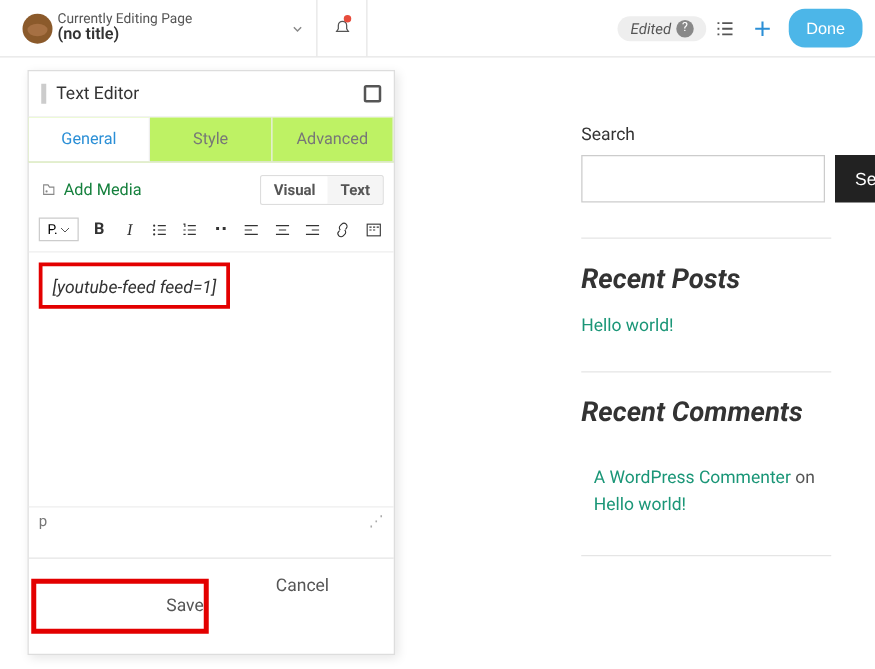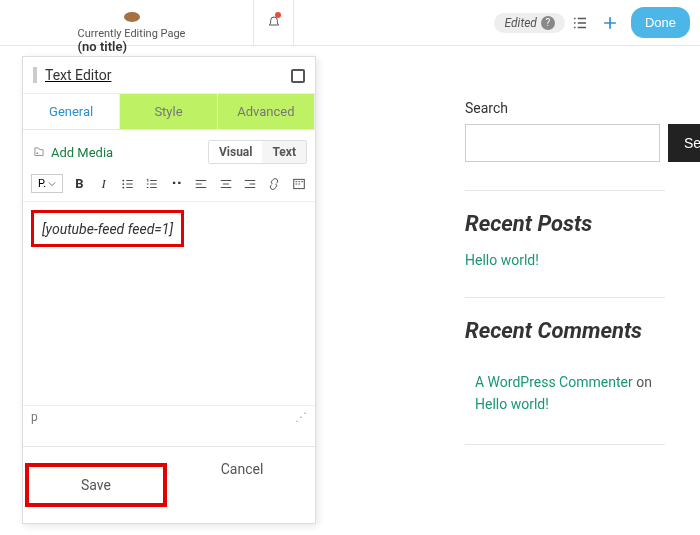--- a/index.html
+++ b/index.html
@@ -1,35 +1,35 @@
 <!DOCTYPE html>
 <html><head>
 <meta charset="utf-8">
 <style>
 * { box-sizing: border-box; margin: 0; padding: 0; }
 body { font-family: -apple-system, BlinkMacSystemFont, "Segoe UI", Roboto, sans-serif; background: #fff; width: 700px; height: 535px; overflow: hidden; position: relative; }
 
 .topbar { height: 46px; border-bottom: 1px solid #e5e5e5; display: flex; align-items: center; padding: 0 10px; }
-.page-select { display: flex; align-items: center; gap: 24px; padding: 4px 8px; border-right: 1px solid #e5e5e5; height: 100%; width: 244px; flex-direction: column; }
+.page-select { display: flex; align-items: center; gap: 4px; padding: 4px 8px; border-right: 1px solid #e5e5e5; height: 100%; width: 244px; }
 .beaver { width: 24px; height: 24px; background: #8b5a2b; border-radius: 50%; position: relative; }
 .beaver::after { content: ''; position: absolute; width: 16px; height: 10px; background: #a67043; border-radius: 50%; top: 8px; left: 4px; }
 .page-info { flex: 1; line-height: 1.1; }
 .page-label { font-size: 11px; color: #555; }
 .page-title { font-size: 13px; font-weight: 600; color: #333; }
 .chev-down { color: #888; }
 .bell-wrap { width: 40px; display: flex; justify-content: center; position: relative; border-right: 1px solid #e5e5e5; height: 100%; align-items: center; }
 .red-dot { position: absolute; top: 12px; right: 12px; width: 6px; height: 6px; background: #e74c3c; border-radius: 50%; }
 .topbar-spacer { flex: 1; }
 .edited-pill { background: #eee; border-radius: 12px; padding: 3px 10px; font-size: 12px; color: #555; font-style: italic; display: flex; align-items: center; gap: 4px; }
 .help-icn { width: 14px; height: 14px; background: #888; color: #fff; border-radius: 50%; font-size: 10px; display: flex; align-items: center; justify-content: center; font-style: normal; }
 .top-icn { width: 30px; display: flex; justify-content: center; color: #555; }
 .done-btn { background: #4cb6e8; color: #fff; border: none; padding: 8px 14px; border-radius: 13px; font-size: 13px; margin-left: 6px; cursor: pointer; }
 
 .editor-panel { position: absolute; top: 56px; left: 22px; width: 294px; background: #fff; border: 1px solid #ddd; box-shadow: 2px 2px 8px rgba(0,0,0,.1); }
-.panel-head { display: flex; align-items: flex-end; padding: 10px 10px; border-bottom: 1px solid #eee; text-decoration: underline; }
+.panel-head { display: flex; align-items: center; padding: 10px 10px; border-bottom: 1px solid #eee; }
 .panel-handle { width: 4px; height: 16px; background: #ccc; margin-right: 8px; }
 .panel-title { flex: 1; font-size: 14px; color: #333; }
 .panel-max { width: 14px; height: 14px; border: 2px solid #555; border-radius: 2px; }
 
 .tabs { display: flex; border-bottom: 1px solid #e5e5e5; background: #bef264; }
 .tab { flex: 1; text-align: center; padding: 10px 0; font-size: 13px; color: #777; cursor: pointer; border-right: 1px solid #eee; }
 .tab.active { color: #2b8fd6; background: #fff; }
 
 .tb-row1 { display: flex; align-items: center; padding: 10px 8px 6px; }
 .add-media { color: #15803d; font-size: 13px; display: flex; align-items: center; gap: 4px; cursor: pointer; }
@@ -47,21 +47,21 @@
 .editor-area { padding: 8px; font-style: italic; }
 .shortcode-box { border: 3px solid #e30000; padding: 6px 8px; display: inline-block; }
 .shortcode-text { font-size: 14px; color: #333; }
 .editor-space { height: 150px; }
 
 .status-bar { border-top: 1px solid #eee; padding: 4px 8px; display: flex; font-size: 12px; color: #777; }
 .resize-grip { margin-left: auto; color: #aaa; }
 
 .panel-actions { display: flex; border-top: 1px solid #e5e5e5; margin-top: 18px; }
 .act-btn { flex: 1; text-align: center; padding: 14px 0; font-size: 14px; color: #555; cursor: pointer; }
-.save-box { border: 4px solid #e30000; margin: 2px; padding: 10px 0; }
+.save-box { border: 4px solid #e30000; margin: 2px; padding: 10px 0; text-align: right; }
 
 .sidebar { position: absolute; top: 100px; left: 465px; width: 200px; }
 .search-label { font-size: 14px; color: #333; margin-bottom: 8px; display: block; }
 .search-row { display: flex; gap: 8px; }
 .search-input { flex: 1; border: 1px solid #ccc; height: 38px; padding: 0 8px; }
 .search-btn { background: #222; color: #fff; border: none; padding: 0 16px; font-size: 14px; cursor: pointer; height: 38px; }
 .hr { border: none; border-top: 1px solid #e5e5e5; margin: 28px 0 20px; }
 .sec-title { font-size: 22px; font-weight: 700; color: #333; margin-bottom: 14px; font-style: italic; }
 .link { color: #1a9677; font-size: 14px; text-decoration: none; display: inline; }
 .comment-item { font-size: 14px; color: #555; line-height: 1.6; padding-left: 10px; margin-top: 28px; }

